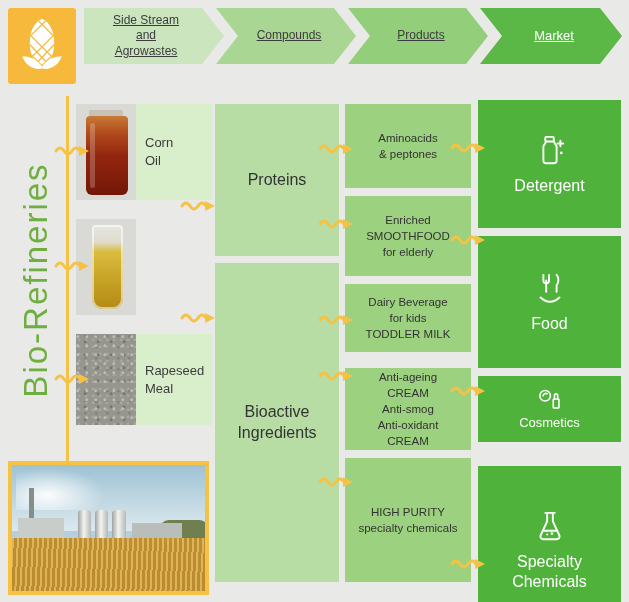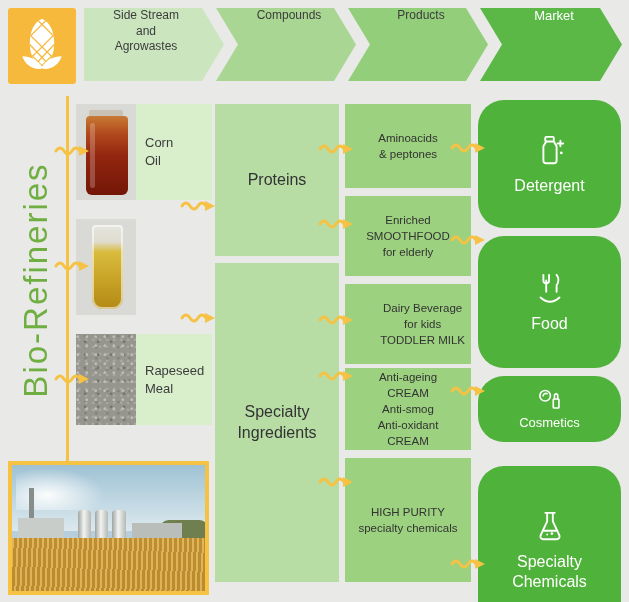--- a/index.html
+++ b/index.html
@@ -1,21 +1,21 @@
 <!DOCTYPE html>
 <html><head>
 <meta charset="utf-8">
 <style>
   * { margin:0; padding:0; box-sizing:border-box; }
   html,body { background:#ffffff; font-family:"Liberation Sans", sans-serif; }
   .canvas { position:relative; width:629px; height:602px; background:#E9E9E7; overflow:hidden; }
 
   
-  .stage { position:absolute; top:8px; height:73px; display:flex; justify-content:center;
-           font-size:12px; color:#3C3C3C; line-height:1.3; text-align:center; white-space:pre-line; }
+  .stage { position:absolute; top:8px; height:56px; display:flex; align-items:center; justify-content:center;
+           font-size:12px; color:#3C3C3C; line-height:1.3; text-align:center; white-space:pre-line;text-decoration:underline; }
   .stage--first { clip-path: polygon(0 0, calc(100% - 22px) 0, 100% 50%, calc(100% - 22px) 100%, 0 100%); padding-right:16px; }
   .stage--mid   { clip-path: polygon(0 0, calc(100% - 22px) 0, 100% 50%, calc(100% - 22px) 100%, 0 100%, 22px 50%); padding-left:20px; padding-right:14px; }
   .s1 { background:#CBE5BF; }
   .s2 { background:#A9D693; }
   .s3 { background:#93CE7B; }
   .s4 { background:#5BB847; color:#ffffff; font-size:13px; }
 
   .corn-box { position:absolute; left:8px; top:8px; width:68px; height:76px; background:#F6B93B; border-radius:3px;
               display:flex; align-items:center; justify-content:center; }
 
@@ -27,21 +27,21 @@
   
   .photo { position:absolute; left:76px; width:60px; background:#D9D9D5; overflow:hidden; }
   .flabel { position:absolute; left:136px; width:76px; background:#D9EECB; display:flex; align-items:center;
             font-size:13px; color:#3C3C3C; padding-left:9px; line-height:1.35; white-space:pre-line; }
 
   
   .gbox { position:absolute; display:flex; align-items:center; justify-content:center; text-align:center; }
   .compound { left:215px; width:124px; background:#B7DDA5; font-size:16px; color:#333333; line-height:1.3; padding:0 24px; }
   .product  { left:345px; width:126px; background:#9CD17F; font-size:11.5px; color:#333333; line-height:1.4; white-space:pre-line; padding:0 6px; }
   .market   { left:478px; width:143px; background:#4FB23A; color:#ffffff; font-size:16px; line-height:1.25;
-              flex-direction:column; gap:7px; white-space:pre-line;border-radius:26px; }
+              flex-direction:column; gap:7px; white-space:pre-line; }
   .market .micon { height:36px; display:flex; align-items:flex-end; justify-content:center; }
   .market--small { gap:3px; font-size:13px; }
   .market--small .micon { height:26px; }
 
   
   .squig { position:absolute; width:38px; height:16px; }
 
   
   .jar-lid { position:absolute; left:22%; right:22%; top:6%; height:8%; background:#C9C2B4; border-radius:2px; }
   .jar-body { position:absolute; left:16%; right:14%; top:13%; bottom:5%; border-radius:4px 4px 6px 6px;
@@ -132,33 +132,33 @@
   <div class="photo meal" style="top:334px;height:91px;"></div>
   <div class="flabel" style="top:334px;height:91px;">
     <span>Rapeseed
 Meal</span>
   </div>
 
   <div class="gbox compound" style="top:104px;height:152px;">
     <span>Proteins</span>
   </div>
   <div class="gbox compound" style="top:263px;height:319px;">
-    <span>Specialty Ingredients</span>
+    <span>Bioactive Ingredients</span>
   </div>
 
   <div class="gbox product" style="top:104px;height:84px;">
     <span>Aminoacids
 &amp; peptones</span>
   </div>
   <div class="gbox product" style="top:196px;height:80px;">
     <span>Enriched
 SMOOTHFOOD
 for elderly</span>
   </div>
-  <div class="gbox product" style="top:284px;height:80px;justify-content:flex-end;">
+  <div class="gbox product" style="top:284px;height:68px;">
     <span>Dairy Beverage
 for kids
 TODDLER MILK</span>
   </div>
   <div class="gbox product" style="top:368px;height:82px;">
     <span>Anti-ageing
 CREAM
 Anti-smog
 Anti-oxidant
 CREAM</span>

